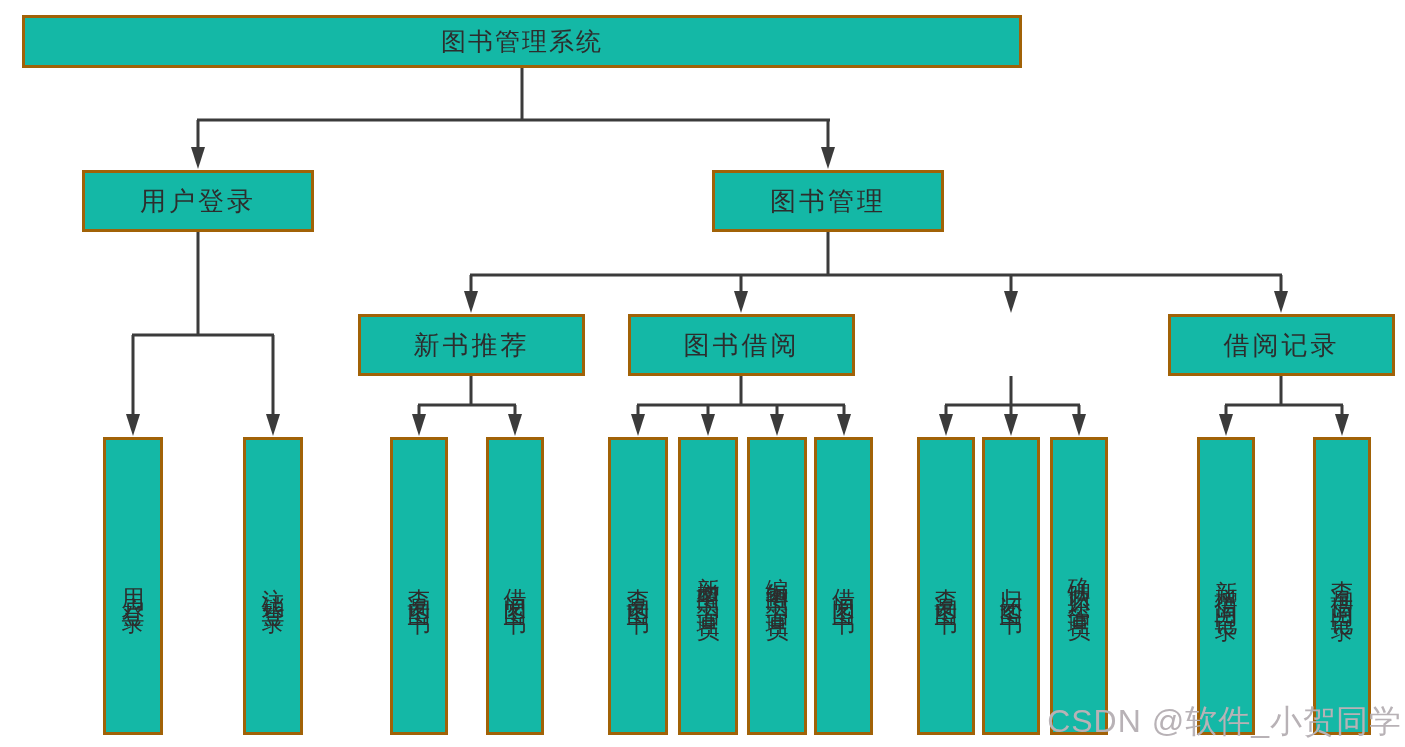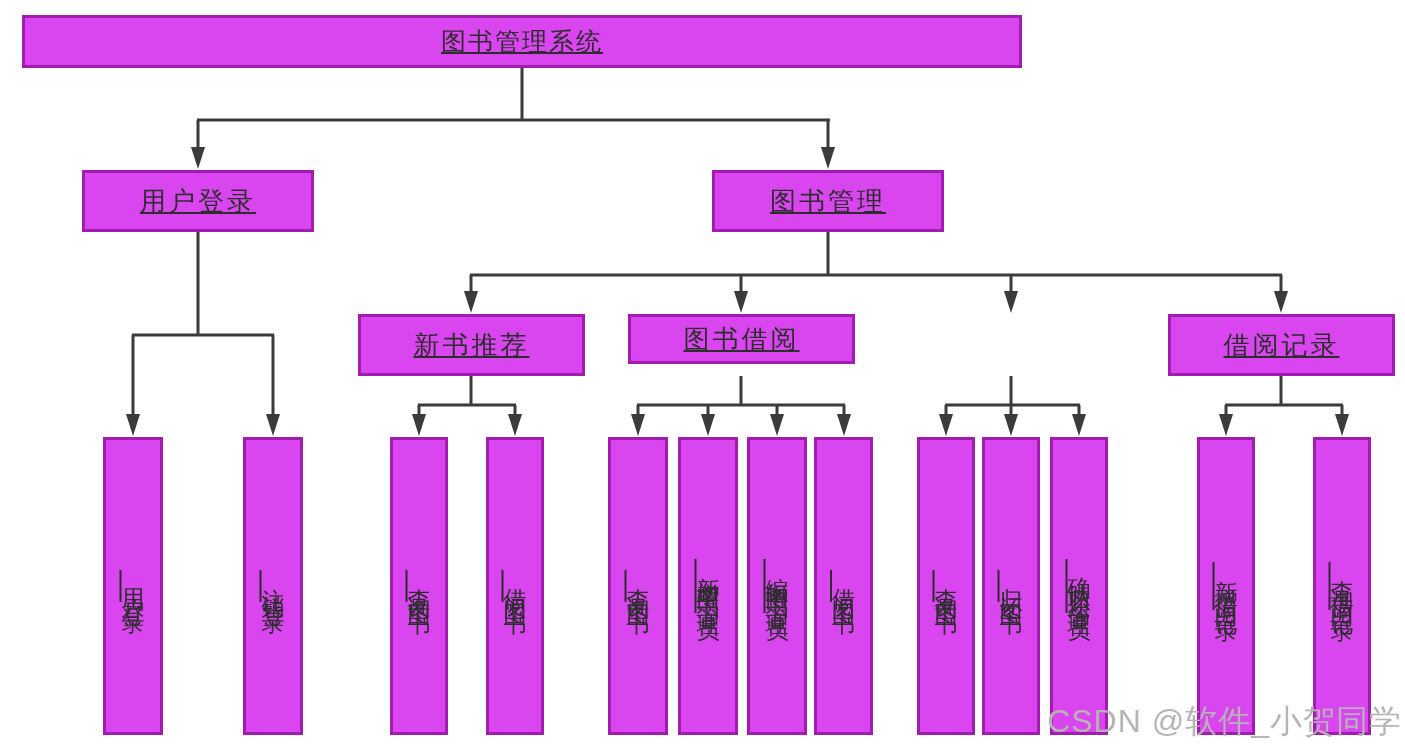--- a/index.html
+++ b/index.html
@@ -4,31 +4,30 @@
 <style>
   html,body { margin:0; padding:0; background:#ffffff; }
   .stage {
     position:relative; width:1405px; height:747px; background:#ffffff;
     font-family:"Liberation Sans","DejaVu Sans",sans-serif;
     color:#2d2d2d; overflow:hidden;
   }
   svg.connectors { position:absolute; left:0; top:0; z-index:1; }
   .node {
     position:absolute; z-index:2; box-sizing:border-box;
-    border:3px solid #a21caf; background:#d946ef;
+    border:3px solid #a16207; background:#14b8a6;
     display:flex; align-items:center; justify-content:center;
     text-align:center;
-    text-decoration:underline;
   }
   .hnode { font-size:26px; letter-spacing:3px; }
   .root  { left:22px;  top:15px;  width:1000px; height:53px; font-size:25px; letter-spacing:2px; }
   .n-user{ left:82px;  top:170px; width:232px;  height:62px; }
   .n-book{ left:712px; top:170px; width:232px;  height:62px; }
   .n-l3-0{ left:358px; top:314px; width:227px;  height:62px; }
-  .n-l3-1{ left:628px; top:314px; width:227px;  height:50px; }
+  .n-l3-1{ left:628px; top:314px; width:227px;  height:62px; }
   .n-l3-2{ left:898px; top:314px; width:227px;  height:62px; }
   .n-l3-3{ left:1168px;top:314px; width:227px;  height:62px; }
   .leaf {
     top:437px; height:298px;
     writing-mode:vertical-rl; text-orientation:mixed;
     font-size:23px; letter-spacing:8px; line-height:1;
   }
   .lf-0 { left:103px;  width:60px; }
   .lf-1 { left:243px;  width:60px; }
   .lf-2 { left:390px;  width:58px; }

